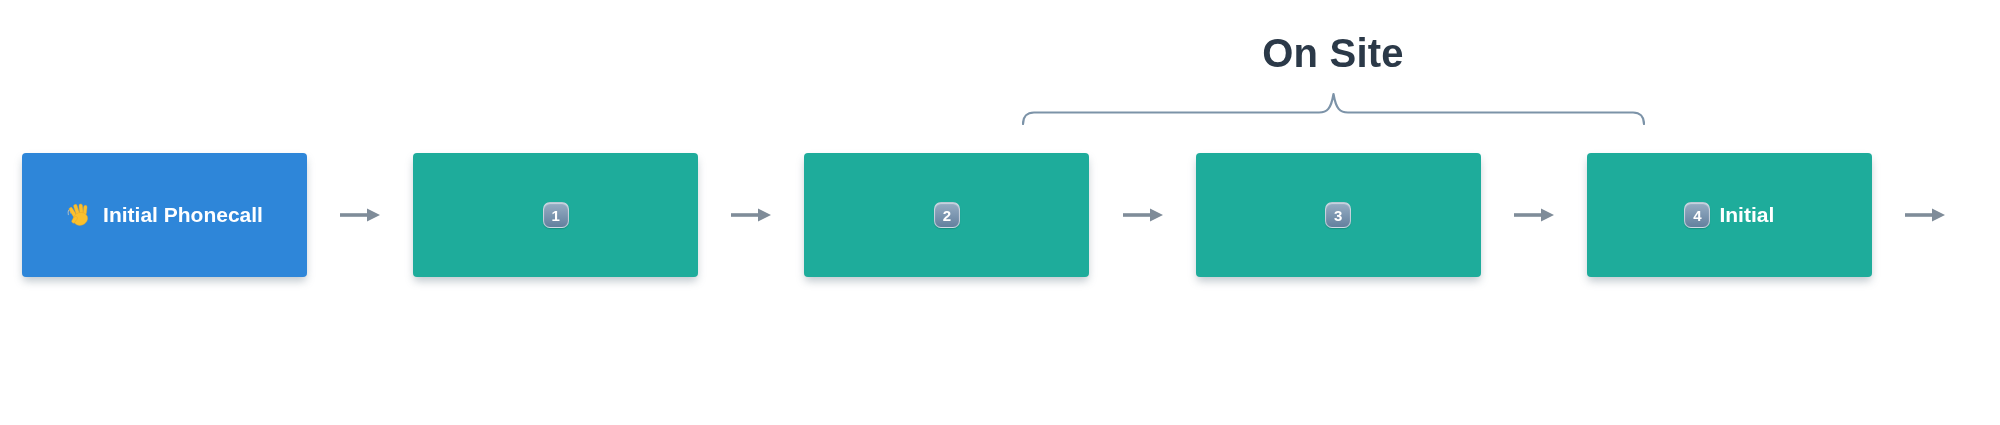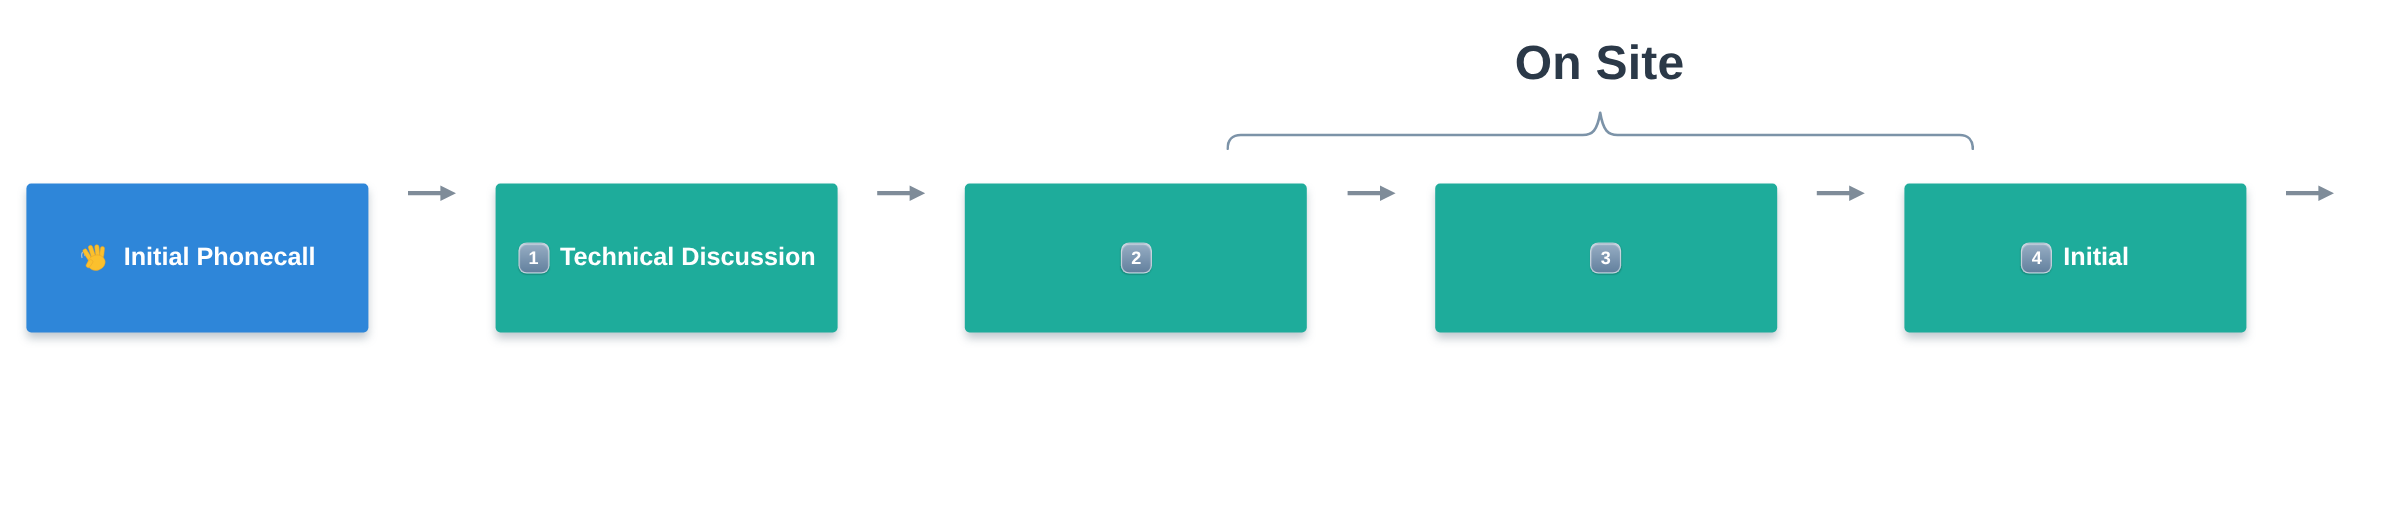--- a/index.html
+++ b/index.html
@@ -50,21 +50,21 @@
     stroke-linejoin: round;
   }
 
   .flow {
     position: absolute;
     left: 22px;
     top: 153px;
     width: 1956px;
     height: 124px;
     display: flex;
-    align-items: flex-start;
+    align-items: center;
   }
   .box {
     flex: none;
     width: 285px;
     height: 124px;
     border-radius: 4px;
     display: flex;
     align-items: center;
     justify-content: center;
     gap: 9px;
@@ -134,21 +134,20 @@
         <span>Initial Phonecall</span>
       </div>
       <div class="arrow">
         <svg width="42" height="16" viewBox="0 0 42 16" aria-hidden="true">
           <line class="arrow-line" x1="1" y1="8" x2="29" y2="8"></line>
           <polygon class="arrow-head" points="28,1.5 28,14.5 41,8"></polygon>
         </svg>
       </div>
       <div class="box teal">
         <span class="keycap">1</span>
-        <span>Technical Discussion</span>
       </div>
       <div class="arrow">
         <svg width="42" height="16" viewBox="0 0 42 16" aria-hidden="true">
           <line class="arrow-line" x1="1" y1="8" x2="29" y2="8"></line>
           <polygon class="arrow-head" points="28,1.5 28,14.5 41,8"></polygon>
         </svg>
       </div>
       <div class="box teal">
         <span class="keycap">2</span>
       </div>

